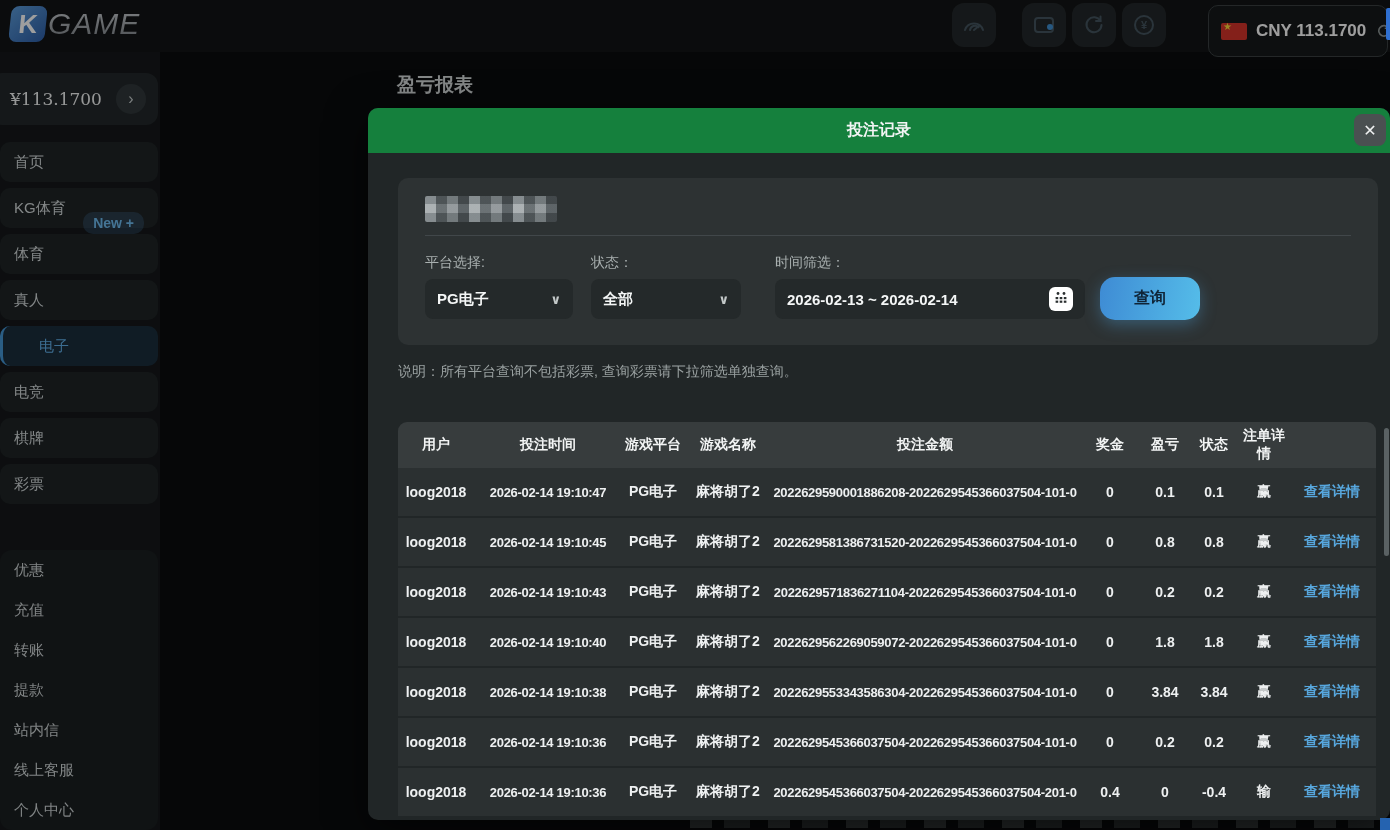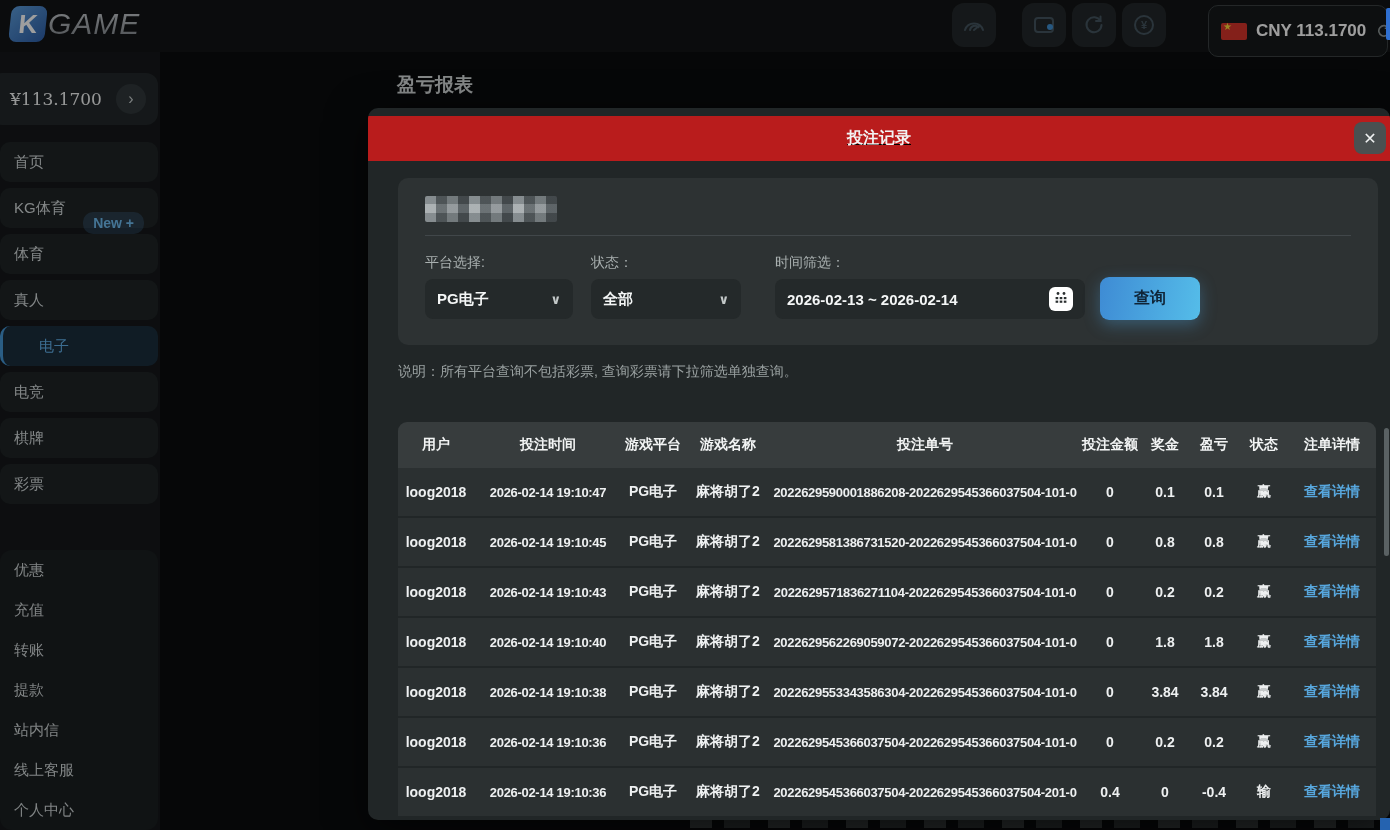--- a/index.html
+++ b/index.html
@@ -48,39 +48,39 @@
   
   #overlay { position:absolute; left:0; top:0; width:1390px; height:830px; background:rgba(0,0,0,.38); z-index:5; }
 
   
   #edge-top-blue { position:absolute; right:0; top:8px; width:4px; height:32px; background:#2f6fd0; border-radius:2px 0 0 2px; z-index:20; }
   #edge-bottom-blue { position:absolute; right:0; bottom:0; width:10px; height:12px; background:#2563b0; z-index:20; }
 
   
   #modal { position:absolute; left:368px; top:108px; width:1022px; height:712px; z-index:10;
     background:#212627; border-radius:10px; box-shadow:0 10px 40px rgba(0,0,0,.6); overflow:hidden; }
-  #modal-header { position:absolute; left:0; top:8px; width:100%; height:45px; background:#b91c1c;
-    display:flex; align-items:center; justify-content:center;text-decoration:underline; }
+  #modal-header { position:absolute; left:0; top:0; width:100%; height:45px; background:#15803d;
+    display:flex; align-items:center; justify-content:center; }
   #modal-title { color:#f2f4f4; font-size:16px; font-weight:bold; }
   #modal-close { position:absolute; right:4px; top:6px; width:32px; height:32px; border-radius:8px; background:#4a5051;
     color:#eef0f0; font-size:16px; font-weight:bold; display:flex; align-items:center; justify-content:center; cursor:pointer; }
 
   
   #filter-card { position:absolute; left:30px; top:70px; width:980px; height:167px; background:#2d3233; border-radius:10px; padding:18px 27px; }
   .mosaic { width:132px; height:26px; border-radius:2px;
     background:
       repeating-linear-gradient(90deg, rgba(190,196,199,.85) 0 11px, rgba(120,127,131,.55) 11px 22px, rgba(165,171,174,.8) 22px 33px, rgba(95,102,106,.5) 33px 44px),
       repeating-linear-gradient(0deg, rgba(60,66,68,.4) 0 9px, rgba(150,156,158,.35) 9px 18px);
     background-blend-mode:overlay; filter:contrast(.9); }
   .filter-divider { position:absolute; left:27px; right:27px; top:57px; height:1px; background:#41474a; }
   .filter-label { position:absolute; top:76px; color:#a9b0b0; font-size:14px; }
   .ctl { position:absolute; top:101px; height:40px; background:#24292a; border-radius:8px; display:flex; align-items:center;
     color:#f4f6f6; font-weight:bold; font-size:15px; padding:0 12px; }
   .ctl .chev { margin-left:auto; color:#c3c8c8; font-size:13px; }
-  .query-btn { position:absolute; left:702px; top:99px; width:100px; height:43px; border-radius:9px;
+  .query-btn { position:absolute; left:702px; top:99px; width:100px; height:43px; border-radius:15px;
     background:linear-gradient(100deg,#3e8bd4,#55bde9); color:#0f2437; font-size:16px; font-weight:bold;
     display:flex; align-items:center; justify-content:center; box-shadow:0 5px 16px rgba(80,170,230,.35); cursor:pointer; }
   .cal-btn { margin-left:auto; width:24px; height:24px; background:#ffffff; border-radius:6px;
     display:flex; align-items:center; justify-content:center; flex:none; }
 
   #note { position:absolute; left:30px; top:255px; color:#9aa1a1; font-size:14px; }
 
   
   #bet-table { position:absolute; left:30px; top:314px; width:978px; height:398px; overflow:hidden; }
   .trow { display:grid; grid-template-columns:76px 148px 62px 88px 1fr 64px 46px 52px 48px 88px;
@@ -257,21 +257,20 @@
     </div>
 
     <div id="note">说明：所有平台查询不包括彩票, 查询彩票请下拉筛选单独查询。</div>
 
     <div id="bet-table">
       <div id="thead" class="trow">
           <span>用户</span>
           <span>投注时间</span>
           <span>游戏平台</span>
           <span>游戏名称</span>
-          <span>投注单号</span>
           <span>投注金额</span>
           <span>奖金</span>
           <span>盈亏</span>
           <span>状态</span>
           <span>注单详情</span>
         </div>
       <div>
   <div class="trow drow">
     <span>loog2018</span>
     <span class="cell-time">2026-02-14 19:10:47</span>

